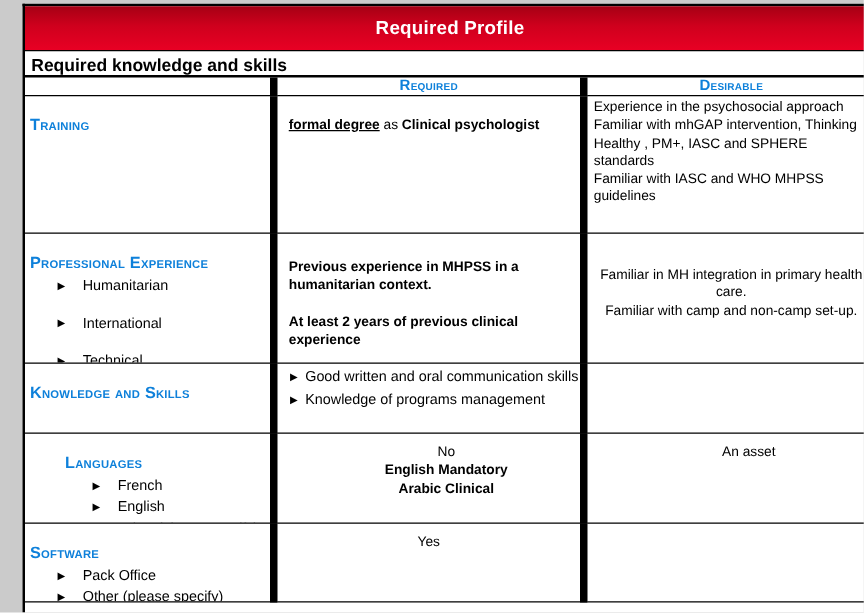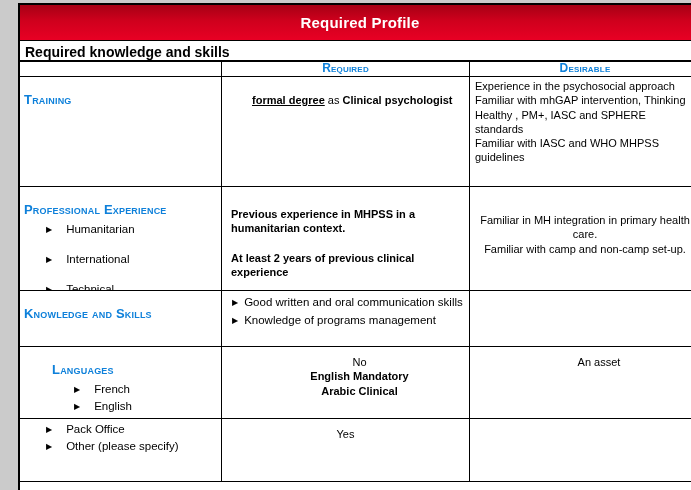--- a/index.html
+++ b/index.html
@@ -30,21 +30,21 @@
   .section-row{
     height:21px;
     border-bottom:2px solid #000;
     display:flex;align-items:flex-end;
     padding-left:5px;box-sizing:border-box;
   }
   .section-row span{font-size:14px;font-weight:bold;}
   
   .grid{display:grid;grid-template-columns:202px 248px 230px;}
   .cell{
-    border-right:1px solid #000000;border-bottom:1px solid #000;
+    border-right:6px solid #000000;border-bottom:1px solid #000;
     box-sizing:border-box;overflow:hidden;
     font-size:11px;line-height:1.3;
   }
   .cell.last{border-right:none;}
   .r-colhead{height:15px;}
   .r-training{height:110px;}
   .r-exp{height:104px;}
   .r-know{height:56px;}
   .r-lang{height:72px;padding-left:28px;}
   .r-soft{height:63px;}
@@ -74,21 +74,21 @@
   .in-bullets{margin:0;padding:4px 0 0 10px;list-style:none;}
   .in-bullets li{display:flex;align-items:baseline;gap:6px;font-size:11.5px;margin-bottom:3px;}
   
   .pad-tl{padding:16px 6px 0 9px;}
   .pad-t{padding:20px 8px 18px 9px;}
   .desir-list{padding:2px 3px 0 5px;}
   .center{text-align:center;}
   .ct-pad{padding-top:8px;}
   .ct-pad26{padding-top:26px;padding-left:6px;padding-right:6px;}
   .b{font-weight:bold;}
-  .u{font-weight:bold;text-decoration:underline;margin-left:21px;}
+  .u{font-weight:bold;text-decoration:underline;}
   .gap-par{margin-top:15px;}
 </style>
 </head>
 <body>
 
 <div class="doc-table">
 
   <div class="title-bar">
     <span>Required Profile</span>
   </div>
@@ -178,20 +178,21 @@
     <div class="cell r-lang center ct-pad">
       <div>No</div>
       <div class="b">English Mandatory</div>
       <div class="b">Arabic Clinical</div>
     </div>
     <div class="cell r-lang last center ct-pad">
       <div>An asset</div>
     </div>
 
     <div class="cell r-soft">
+      <div class="rowhead">Software</div>
       <ul class="bullets">
         <li>
             <span class="tri">▶</span>
             <span>Pack Office</span>
           </li>
         <li>
             <span class="tri">▶</span>
             <span>Other (please specify)</span>
           </li>
       </ul>

